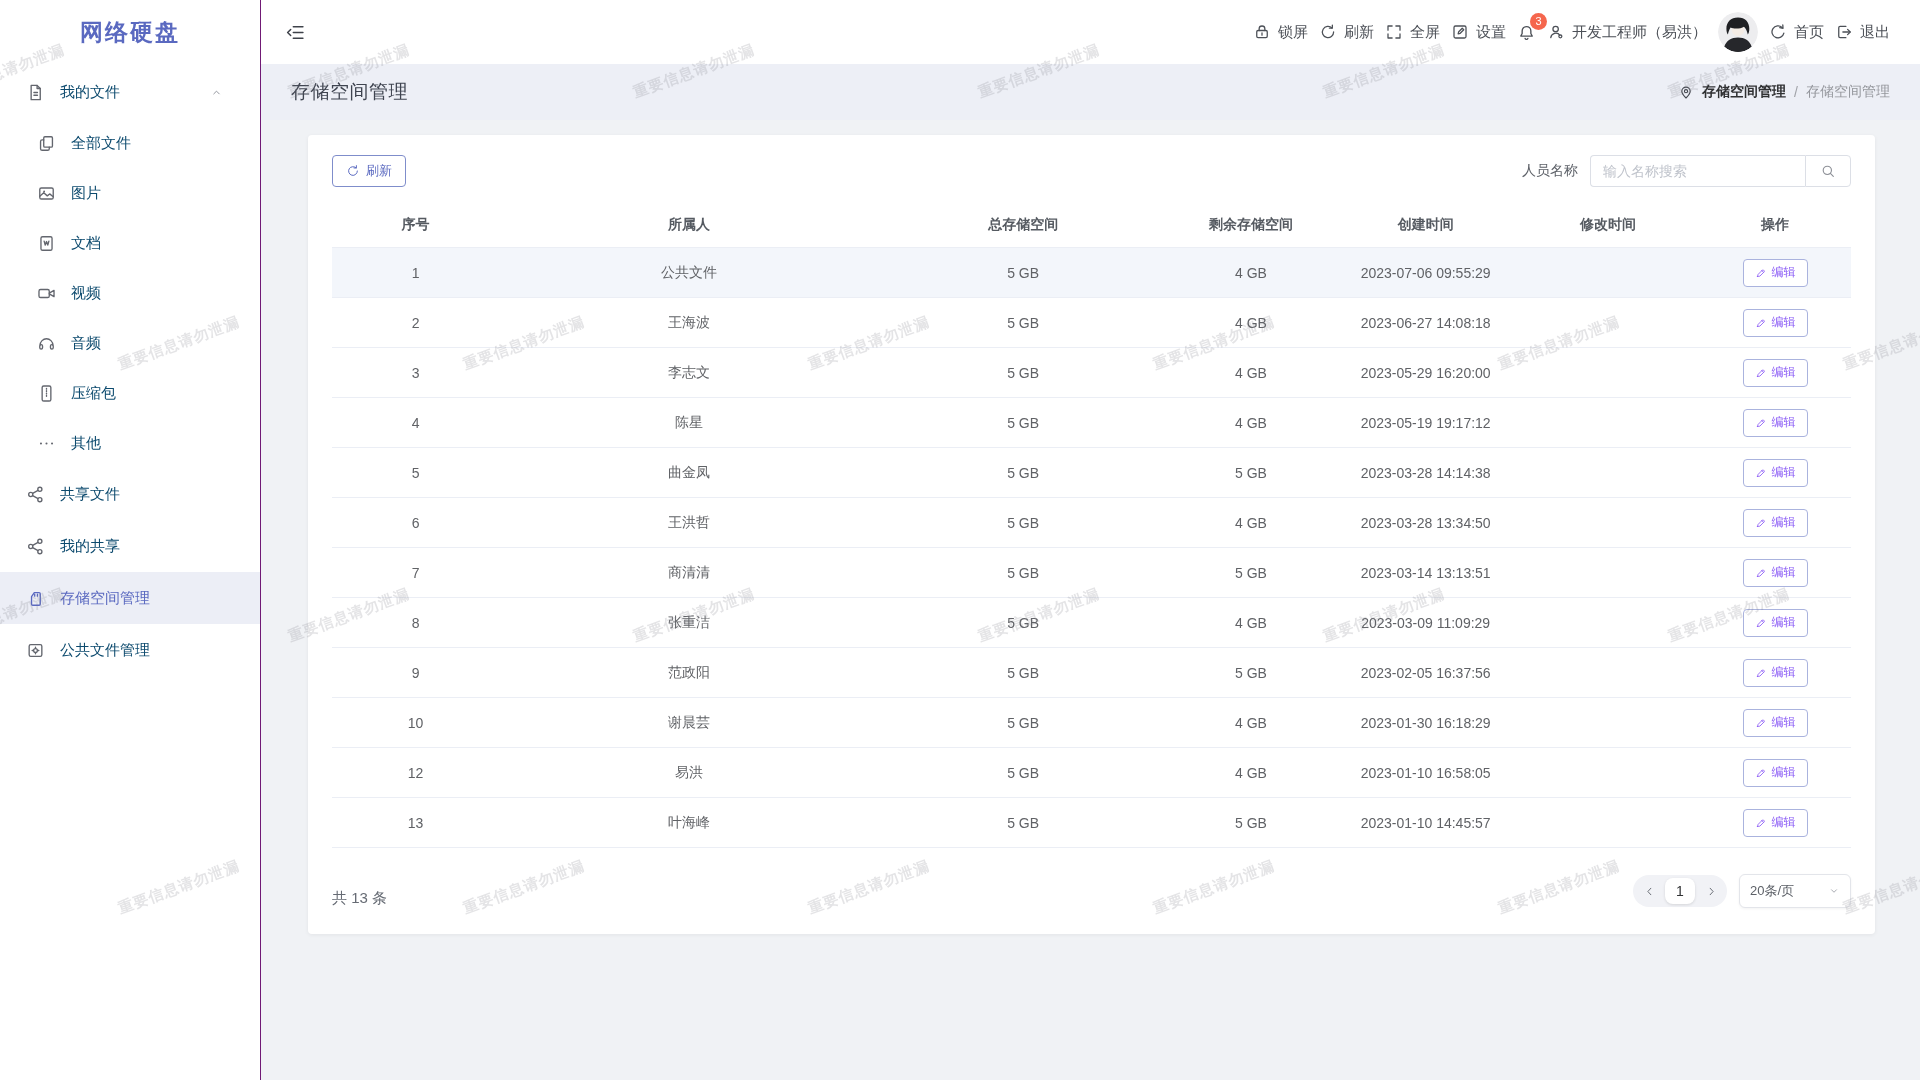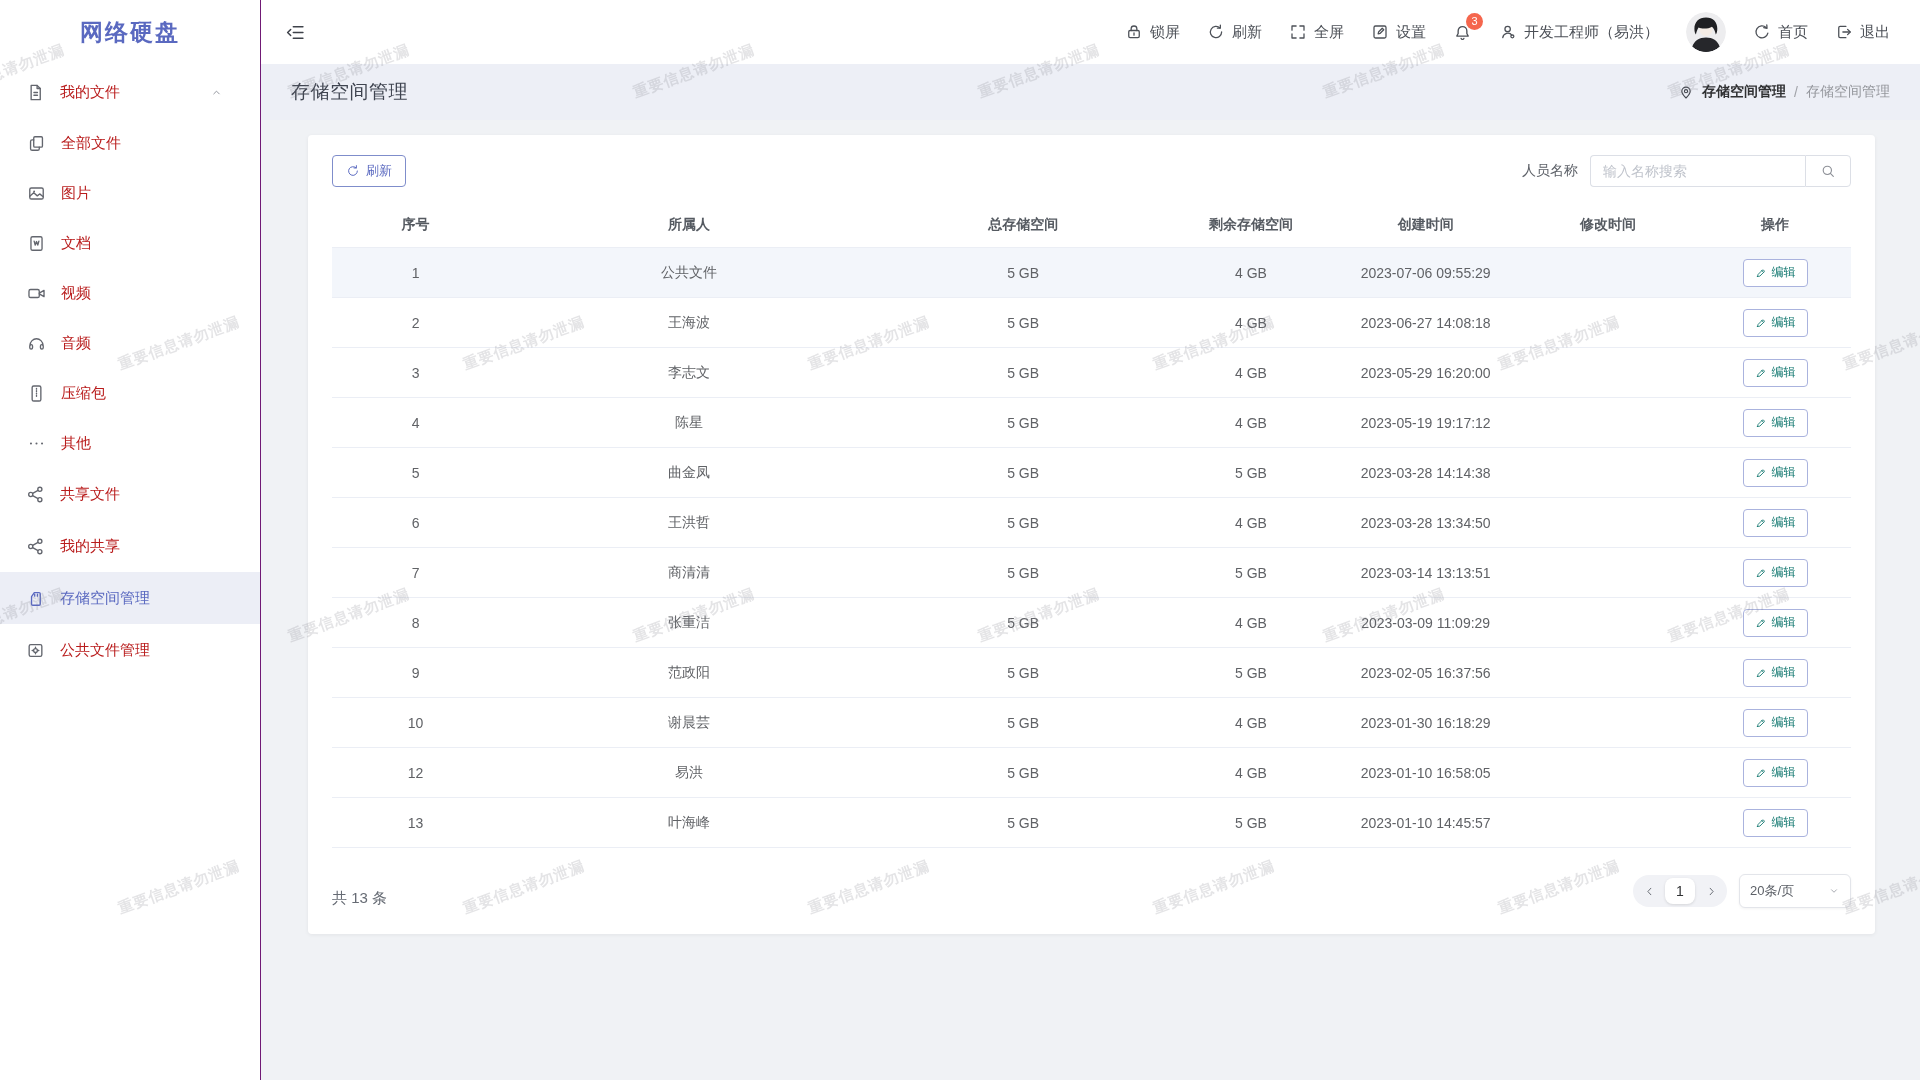--- a/index.html
+++ b/index.html
@@ -3,31 +3,31 @@
 <meta charset="utf-8">
 <style>
   html,body{margin:0;padding:0}
   body{width:1920px;height:1080px;overflow:hidden;background:#f0f2f5;
        font-family:"Liberation Sans","DejaVu Sans",sans-serif;color:#606266}
   .layout{display:flex;height:100%}
   
   aside{width:260px;min-width:260px;background:#fff;border-right:1px solid #701a75;display:flex;flex-direction:column}
   .logo{height:64px;display:flex;align-items:center;justify-content:center;font-size:23px;font-weight:700;color:#5a69c0;letter-spacing:2px}
   nav{flex:1;padding-top:2px}
-  .nav-item{height:52px;display:flex;align-items:center;padding:0 22px 0 26px;font-size:15px;color:#b91c1c;cursor:pointer}
+  .nav-item{height:52px;display:flex;align-items:center;padding:0 22px 0 26px;font-size:15px;color:#0c4a6e;cursor:pointer}
   .nav-item .icon{width:19px;height:19px;margin-right:15px;color:#63666e;flex:none}
   .nav-item .chev{margin-left:auto;width:13px;height:13px;color:#8a8e96;flex:none}
-  .nav-sub .nav-item{padding-left:27px;height:50px}
+  .nav-sub .nav-item{padding-left:37px;height:50px}
   .nav-item.active{background:#eceef6;color:#5a69c0}
   .nav-item.active .icon{color:#5a69c0}
   
   main{flex:1;display:flex;flex-direction:column;background:#f0f2f5;min-width:0}
   .topbar{height:64px;background:#fff;display:flex;align-items:center;padding:0 30px 0 24px}
   .collapse-btn{width:21px;height:21px;color:#3e424a;cursor:pointer}
-  .topbar-right{margin-left:auto;display:flex;align-items:center;gap:27px}
+  .topbar-right{margin-left:auto;display:flex;align-items:center;gap:11px}
   .hdr-item{display:flex;align-items:center;gap:7px;font-size:15px;color:#4c5057;cursor:pointer;white-space:nowrap}
   .hdr-item .icon{width:18px;height:18px;color:#4c5057;flex:none}
   .bell-wrap{position:relative;cursor:pointer}
   .bell-wrap .icon{width:19px;height:19px;color:#4c5057;display:block}
   .badge{position:absolute;top:-10px;right:-11px;color:#fff;font-size:11px;min-width:17px;height:17px;border-radius:9px;
          display:flex;align-items:center;justify-content:center;padding:0 3px;box-sizing:border-box}
   .avatar{width:40px;height:40px;border-radius:50%;overflow:hidden;flex:none;cursor:pointer}
   .avatar svg{display:block;width:100%;height:100%}
   
   .band{height:56px;background:#edeff6;display:flex;align-items:center;justify-content:space-between;padding:0 30px}
@@ -52,21 +52,21 @@
   .search-btn{width:46px;height:32px;border:1px solid #dcdfe6;background:#fff;border-radius:0 4px 4px 0;
        display:flex;align-items:center;justify-content:center;color:#8d9097;cursor:pointer}
   .search-btn .icon{width:16px;height:16px}
   
   table{width:100%;border-collapse:collapse;table-layout:fixed}
   th{font-size:14px;color:#555a61;font-weight:700;height:42px;border-bottom:1px solid #ebeef5;text-align:center}
   td{font-size:14px;color:#606266;height:47px;border-bottom:1px solid #ebeef5;text-align:center;
      white-space:nowrap;overflow:hidden;text-overflow:ellipsis}
   tr.hl td{background:#f3f6fb}
   .btn-edit{display:inline-flex;align-items:center;gap:5px;height:28px;padding:0 11px;border:1px solid #aab3de;
-       color:#0f766e;background:#fff;border-radius:4px;font-size:12px;cursor:pointer;font-family:inherit}
+       color:#8b5cf6;background:#fff;border-radius:4px;font-size:12px;cursor:pointer;font-family:inherit}
   .btn-edit .icon{width:12px;height:12px}
   
   .pager-row{display:flex;align-items:flex-end;margin-top:26px}
   .total{font-size:15px;color:#666b74}
   .pager{margin-left:auto;display:flex;align-items:center;gap:12px}
   .pager-pill{display:flex;align-items:center;background:#f1f2f6;border-radius:16px;padding:3px 5px;gap:5px}
   .pg-arrow{width:22px;height:22px;display:flex;align-items:center;justify-content:center;color:#5f636b;cursor:pointer}
   .pg-arrow .icon{width:13px;height:13px}
   .pg-num{min-width:30px;height:26px;background:#fff;border-radius:8px;display:flex;align-items:center;justify-content:center;
        font-size:14px;color:#303133;box-shadow:0 1px 3px rgba(0,0,0,.12);cursor:pointer}

